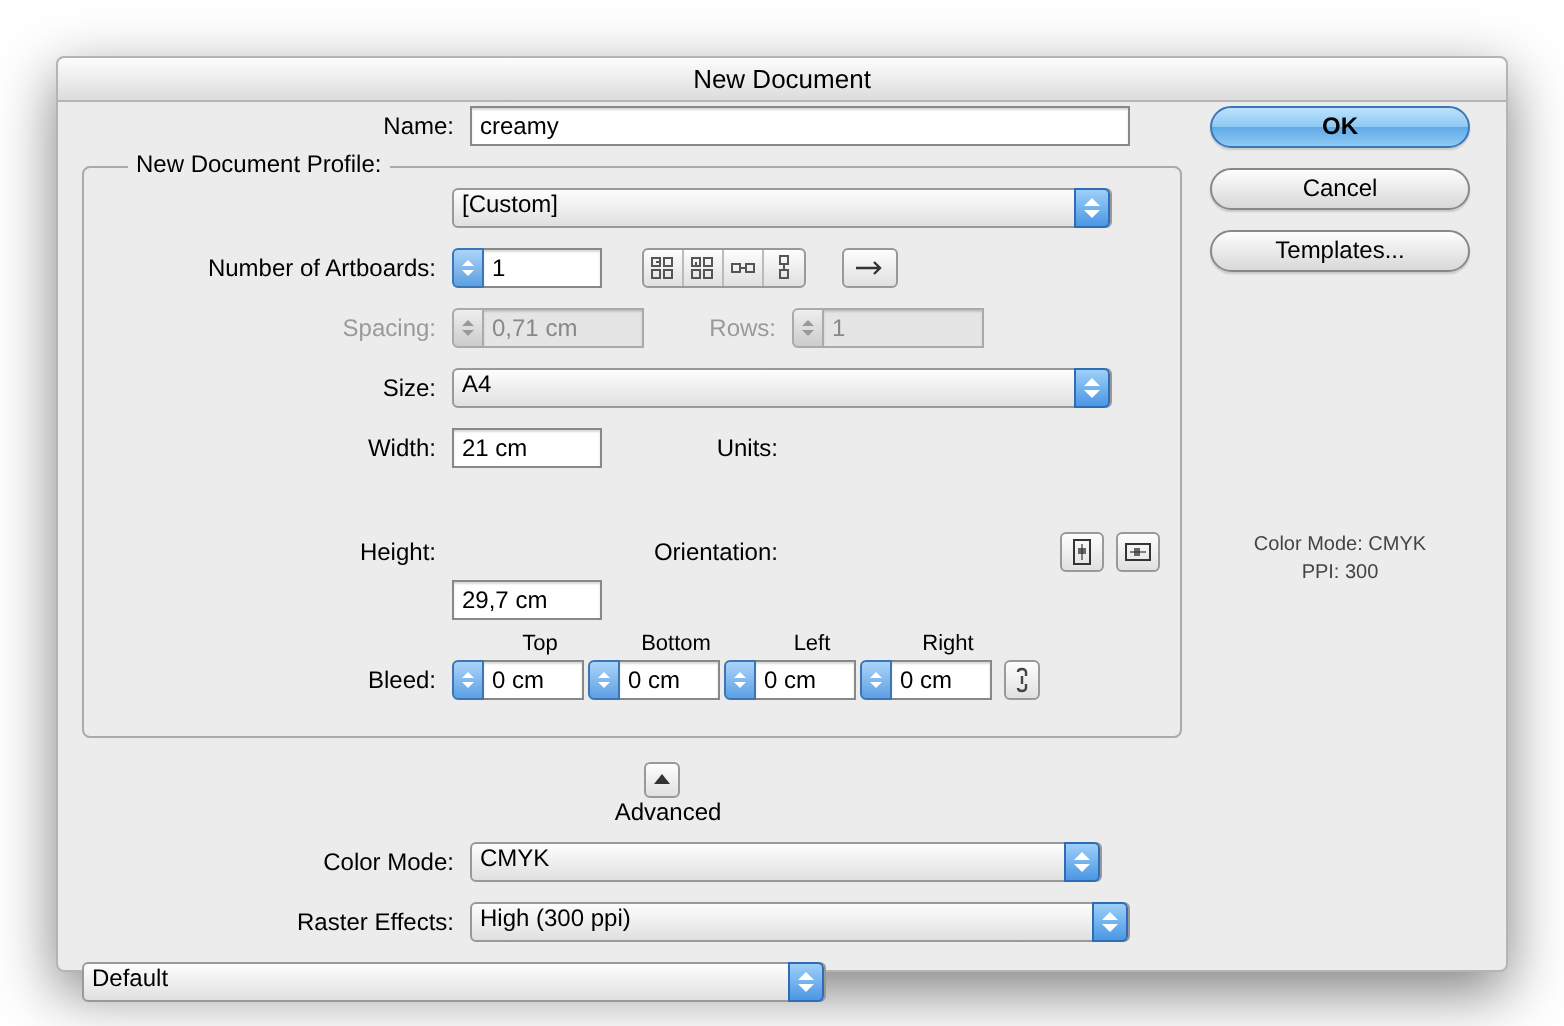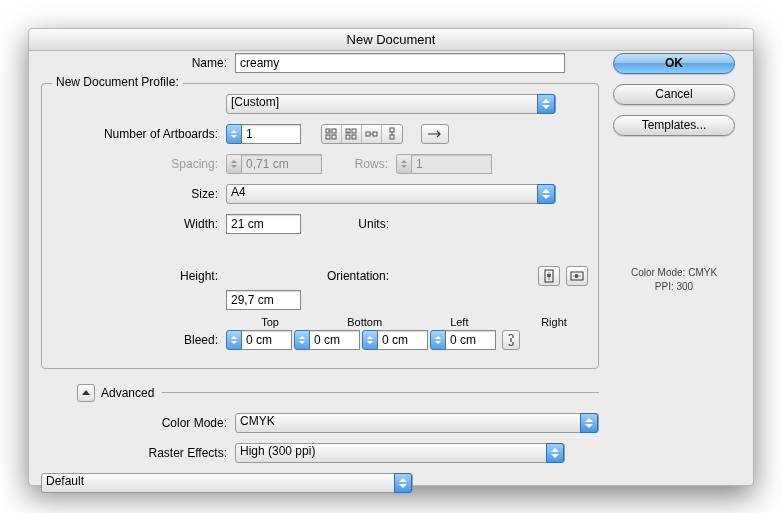--- a/index.html
+++ b/index.html
@@ -123,21 +123,21 @@
 fieldset {
   border: 1px solid #aaa;
   border-radius: 4px;
   padding: 8px 10px 10px 0;
   position: relative;
   margin-top: 8px;
 }
 fieldset > .legend {
   position: absolute;
   top: -9px;
-  left: 10px;
+  left: 22px;
   background: #ececec;
   padding: 0 4px;
   font-size: 12px;
 }
 
 .btn {
   height: 21px;
   border: 1px solid #888;
   border-radius: 11px;
   background: linear-gradient(#fdfdfd, #d8d8d8);
@@ -184,41 +184,41 @@
 .small-btn {
   width: 22px; height: 20px;
   border: 1px solid #999;
   border-radius: 3px;
   background: linear-gradient(#fdfdfd, #e0e0e0);
   display: flex;
   align-items: center;
   justify-content: center;
 }
 
-.bleed-labels { display: flex; margin-left: 194px; font-size: 11px; justify-content: space-between; }
+.bleed-labels { display: flex; margin-left: 194px; font-size: 11px; }
 .bleed-labels > div { width: 68px; text-align: center; }
 
 .advanced-toggle {
   width: 18px; height: 18px;
   border: 1px solid #999;
   border-radius: 3px;
   background: linear-gradient(#fdfdfd, #e0e0e0);
   display: flex;
   align-items: center;
   justify-content: center;
   margin-right: 6px;
 }
 .advanced-toggle::before {
   content: "";
   width: 0; height: 0;
   border-left: 4px solid transparent;
   border-right: 4px solid transparent;
   border-bottom: 5px solid #333;
 }
-.adv-label { display: flex; align-items: center; }
+.adv-label { display: flex; align-items: center; flex-direction: column; }
 .adv-line { height: 1px; background: #aaa; flex: 1; margin-left: 8px; }
 </style>
 </head>
 <body>
 
 <div class="window">
   <div class="titlebar">New Document</div>
   <div class="content">
     <div class="left">
 
@@ -374,21 +374,21 @@
       <div class="row" style="margin-top:12px">
         <div class="adv-label" style="margin-left:36px; width:100%;">
           <div class="advanced-toggle"></div>
           <span>Advanced</span>
           <div class="adv-line"></div>
         </div>
       </div>
 
       <div class="row">
         <div class="lbl">Color Mode:</div>
-        <div class="select" style="width:364px">
+        <div class="select" style="width:316px">
           <span>CMYK</span>
           <div class="endcap"></div>
         </div>
       </div>
 
       <div class="row">
         <div class="lbl">Raster Effects:</div>
         <div class="select" style="width:330px">
           <span>High (300 ppi)</span>
           <div class="endcap"></div>

